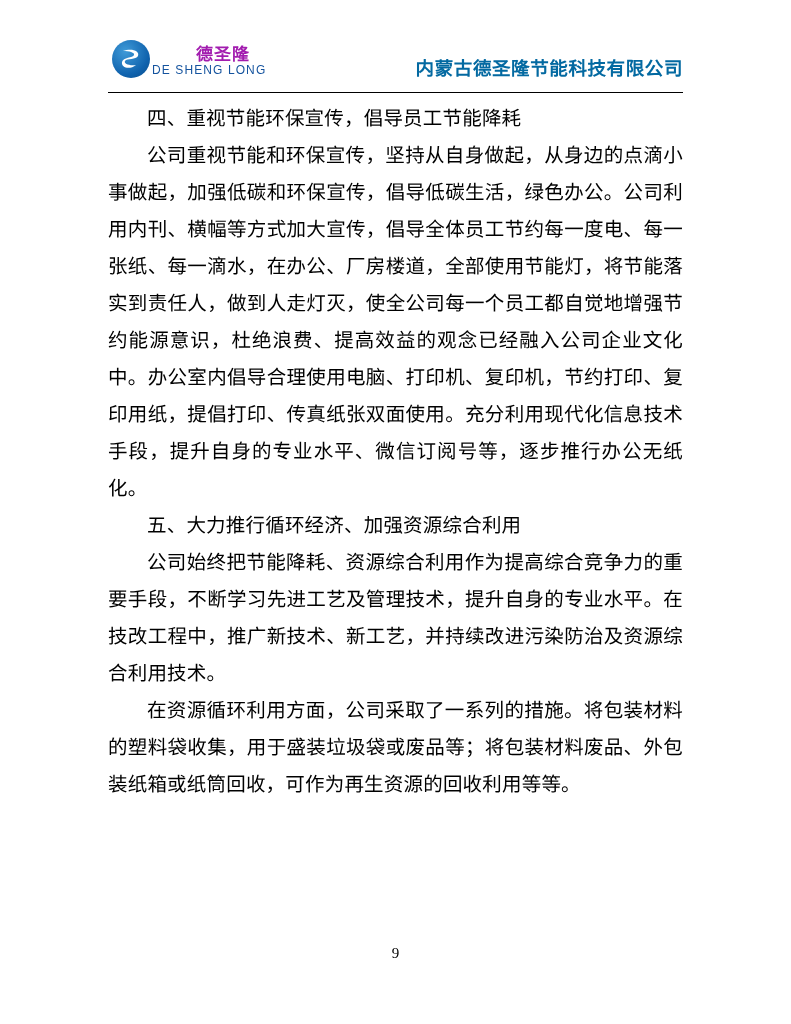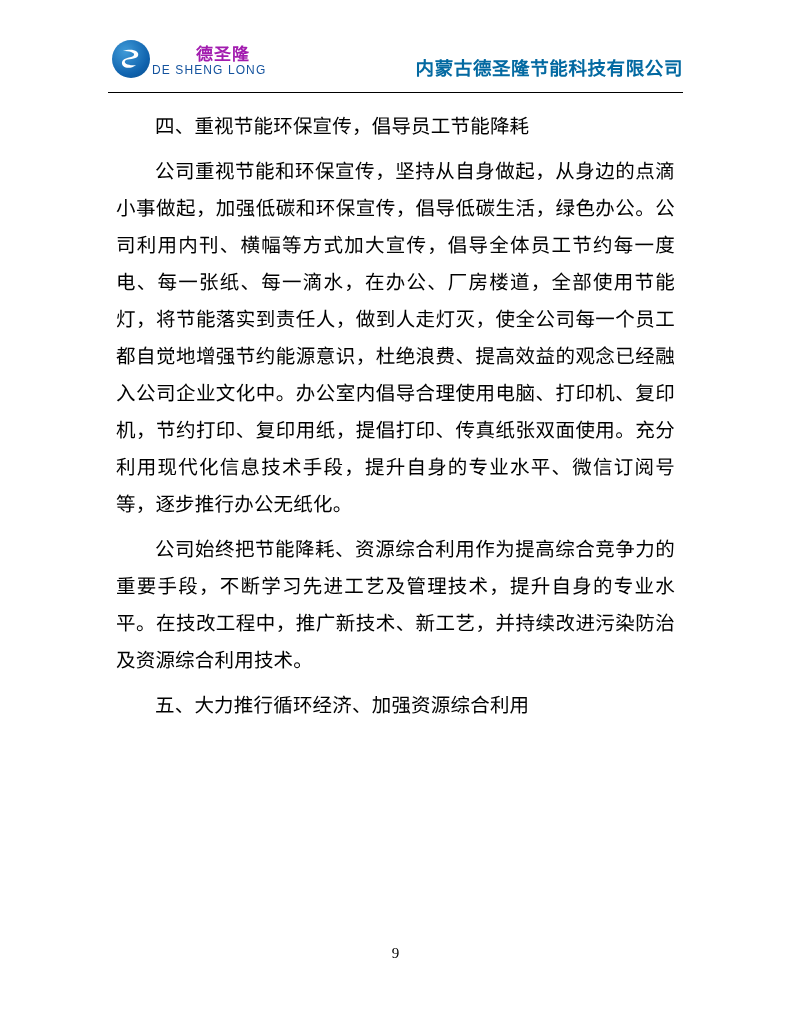--- a/index.html
+++ b/index.html
@@ -100,21 +100,21 @@
     top: 100px;
   }
   .para {
     font-family: "Liberation Serif", "DejaVu Serif", serif;
     font-size: 19.5px;
     line-height: 37px;
     color: #000000;
     text-align: justify;
     text-justify: inter-ideograph;
     text-indent: 2em;
-    margin: 8px;
+    margin: 0;
     letter-spacing: 0.2px;
   }
   .para.heading {
     text-indent: 2em;
   }
   
   .page-number {
     position: absolute;
     left: 0;
     right: 0;
@@ -143,19 +143,20 @@
     </div>
 
     <div class="company-name">内蒙古德圣隆节能科技有限公司</div>
   </div>
 
   <div class="header-rule"></div>
 
   <div class="content">
     <p class="para heading">四、重视节能环保宣传，倡导员工节能降耗</p>
     <p class="para">公司重视节能和环保宣传，坚持从自身做起，从身边的点滴小事做起，加强低碳和环保宣传，倡导低碳生活，绿色办公。公司利用内刊、横幅等方式加大宣传，倡导全体员工节约每一度电、每一张纸、每一滴水，在办公、厂房楼道，全部使用节能灯，将节能落实到责任人，做到人走灯灭，使全公司每一个员工都自觉地增强节约能源意识，杜绝浪费、提高效益的观念已经融入公司企业文化中。办公室内倡导合理使用电脑、打印机、复印机，节约打印、复印用纸，提倡打印、传真纸张双面使用。充分利用现代化信息技术手段，提升自身的专业水平、微信订阅号等，逐步推行办公无纸化。</p>
+    <p class="para heading">五、大力推行循环经济、加强资源综合利用</p>
     <p class="para">公司始终把节能降耗、资源综合利用作为提高综合竞争力的重要手段，不断学习先进工艺及管理技术，提升自身的专业水平。在技改工程中，推广新技术、新工艺，并持续改进污染防治及资源综合利用技术。</p>
-    <p class="para heading">五、大力推行循环经济、加强资源综合利用</p>
+    <p class="para">在资源循环利用方面，公司采取了一系列的措施。将包装材料的塑料袋收集，用于盛装垃圾袋或废品等；将包装材料废品、外包装纸箱或纸筒回收，可作为再生资源的回收利用等等。</p>
   </div>
 
   <div class="page-number">9</div>
 
 </div>
 
 </body></html>

